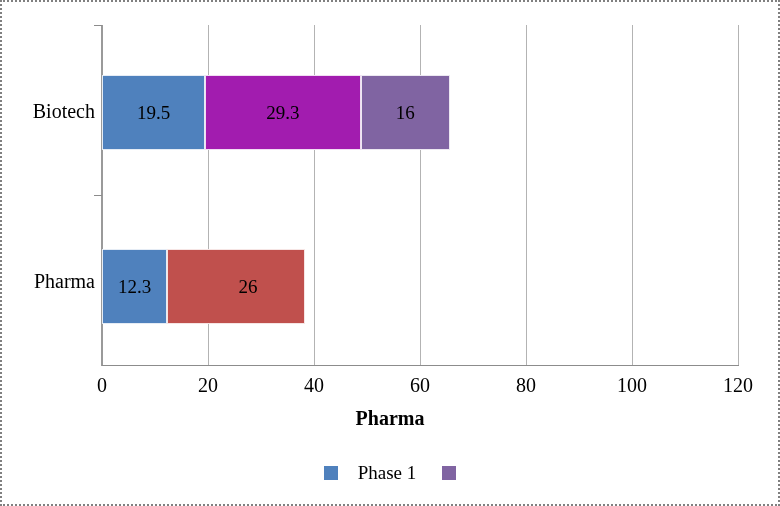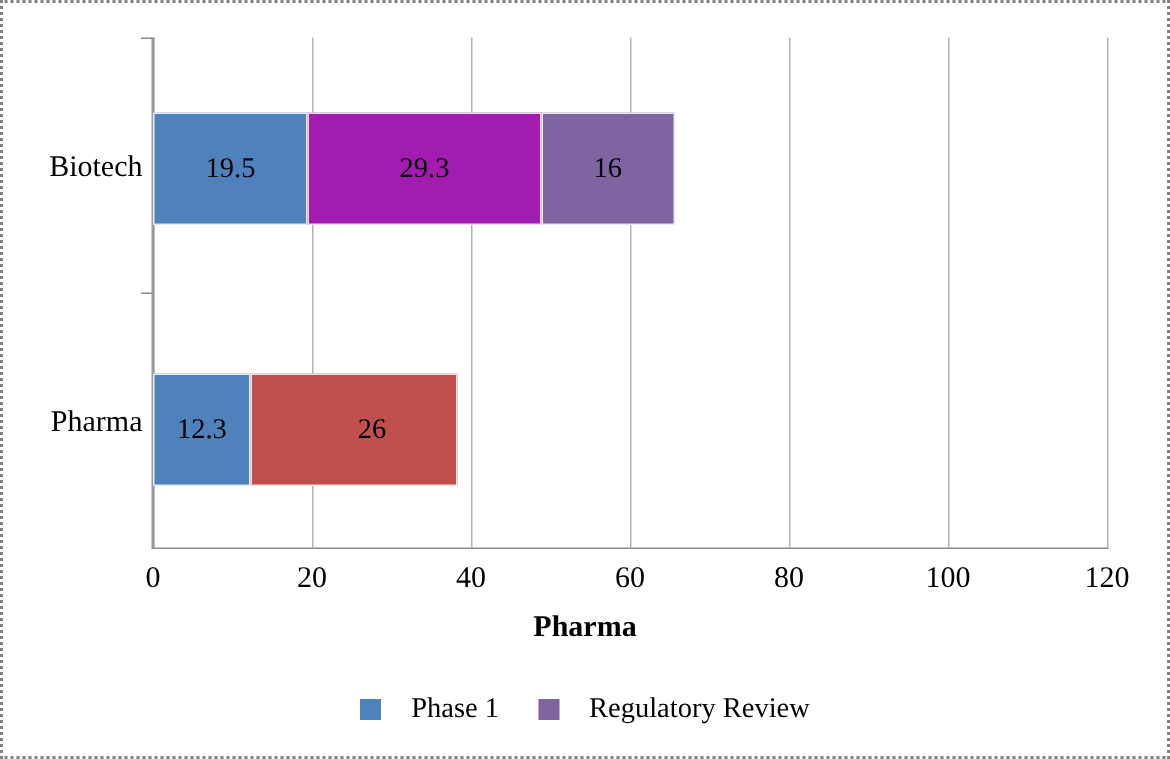--- a/index.html
+++ b/index.html
@@ -187,21 +187,20 @@
 
   <div id="x-axis-title">Pharma</div>
 
   <div id="legend">
       <div class="legend-item">
         <span class="legend-swatch" style="background: rgb(79, 129, 189);"></span>
         <span class="legend-text">Phase 1</span>
       </div>
       <div class="legend-item">
         <span class="legend-swatch" style="background: rgb(128, 100, 162);"></span>
-        <span class="legend-text">Regulatory Review</span>
       </div>
     </div>
 
 <div class="xtick-label" style="left: 100px;">0</div>
     <div class="xtick-label" style="left: 206px;">20</div>
     <div class="xtick-label" style="left: 312px;">40</div>
     <div class="xtick-label" style="left: 418px;">60</div>
     <div class="xtick-label" style="left: 524px;">80</div>
     <div class="xtick-label" style="left: 630px;">100</div>
     <div class="xtick-label" style="left: 736px;">120</div>

